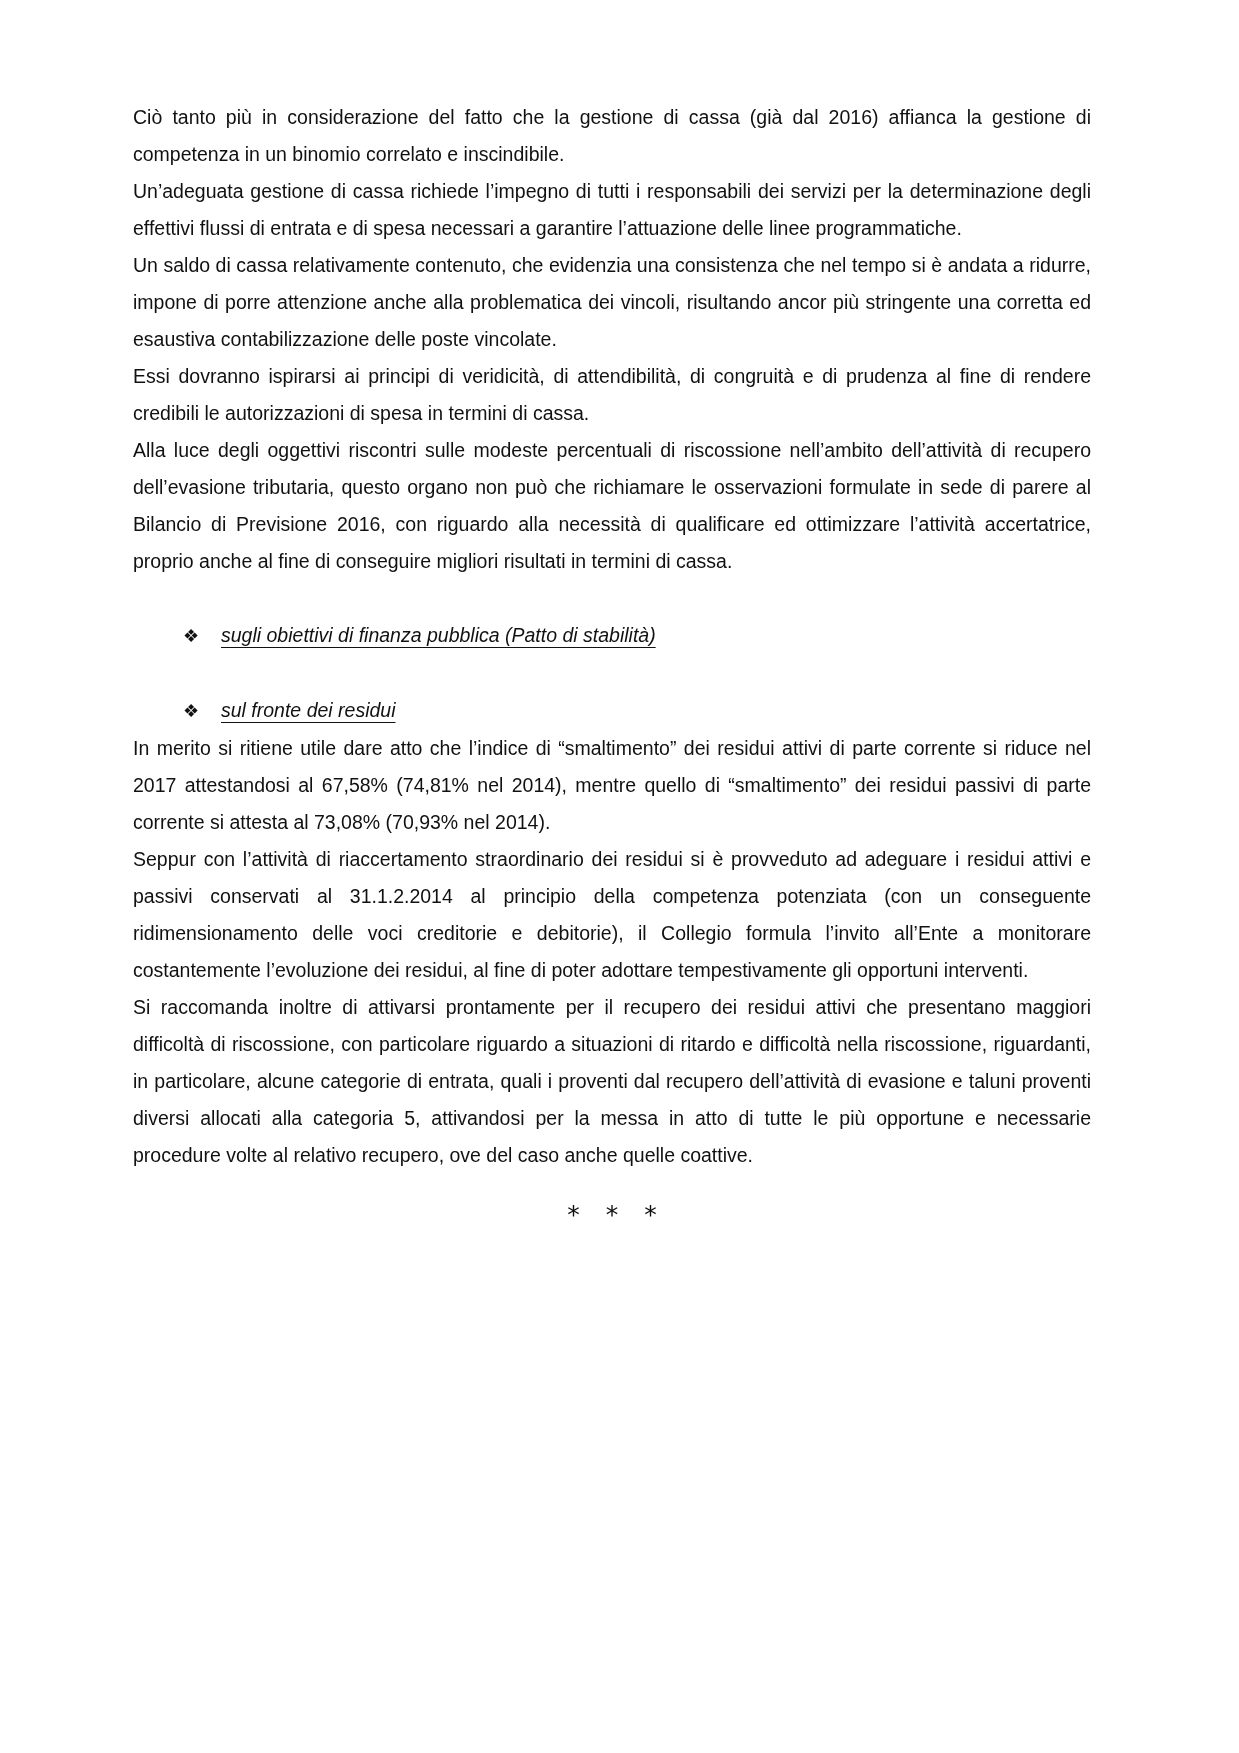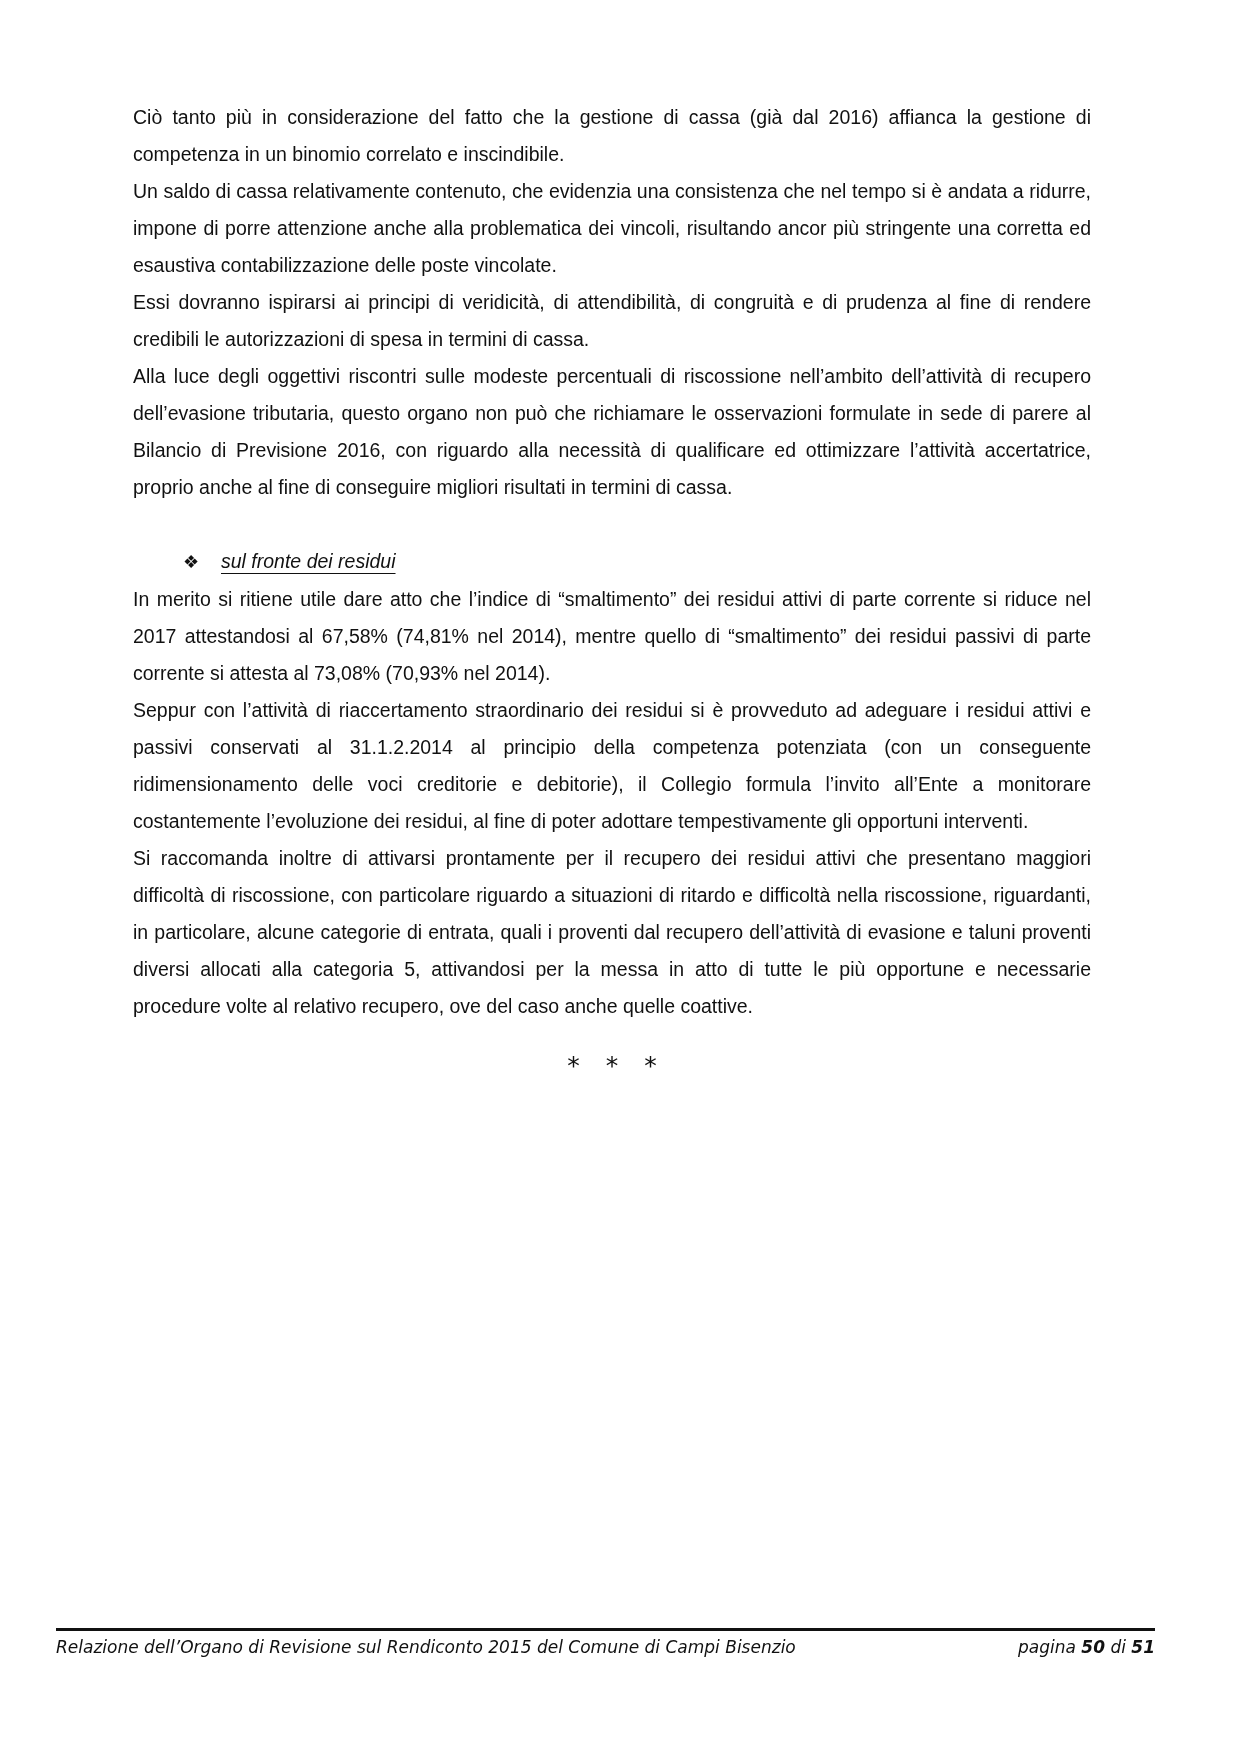--- a/index.html
+++ b/index.html
@@ -69,41 +69,36 @@
   .footer .page-num { font-weight: bold; }
 </style>
 </head>
 <body>
 
 <div class="page">
 
   <div class="content">
 
     <p>Ciò tanto più in considerazione del fatto che la gestione di cassa (già dal 2016) affianca la gestione di competenza in un binomio correlato e inscindibile.</p>
+    <p>Un’adeguata gestione di cassa richiede l’impegno di tutti i responsabili dei servizi per la determinazione degli effettivi flussi di entrata e di spesa necessari a garantire l’attuazione delle linee programmatiche.</p>
     <p>Un saldo di cassa relativamente contenuto, che evidenzia una consistenza che nel tempo si è andata a ridurre, impone di porre attenzione anche alla problematica dei vincoli, risultando ancor più stringente una corretta ed esaustiva contabilizzazione delle poste vincolate.</p>
     <p>Essi dovranno ispirarsi ai principi di veridicità, di attendibilità, di congruità e di prudenza al fine di rendere credibili le autorizzazioni di spesa in termini di cassa.</p>
     <p>Alla luce degli oggettivi riscontri sulle modeste percentuali di riscossione nell’ambito dell’attività di recupero dell’evasione tributaria, questo organo non può che richiamare le osservazioni formulate in sede di parere al Bilancio di Previsione 2016, con riguardo alla necessità di qualificare ed ottimizzare l’attività accertatrice, proprio anche al fine di conseguire migliori risultati in termini di cassa.</p>
 
+    <div class="bullet-heading">
+      <span class="bullet">❖</span><span class="heading-text">sugli obiettivi di finanza pubblica (Patto di stabilità)</span>
+    </div>
 
 
     <div class="bullet-heading">
       <span class="bullet">❖</span><span class="heading-text">sul fronte dei residui</span>
     </div>
 
     <p>In merito si ritiene utile dare atto che l’indice di “smaltimento” dei residui attivi di parte corrente si riduce nel 2017 attestandosi al 67,58% (74,81% nel 2014), mentre quello di “smaltimento” dei residui passivi di parte corrente si attesta al 73,08% (70,93% nel 2014).</p>
     <p>Seppur con l’attività di riaccertamento straordinario dei residui si è provveduto ad adeguare i residui attivi e passivi conservati al 31.1.2.2014 al principio della competenza potenziata (con un conseguente ridimensionamento delle voci creditorie e debitorie), il Collegio formula l’invito all’Ente a monitorare costantemente l’evoluzione dei residui, al fine di poter adottare tempestivamente gli opportuni interventi.</p>
     <p>Si raccomanda inoltre di attivarsi prontamente per il recupero dei residui attivi che presentano maggiori difficoltà di riscossione, con particolare riguardo a situazioni di ritardo e difficoltà nella riscossione, riguardanti, in particolare, alcune categorie di entrata, quali i proventi dal recupero dell’attività di evasione e taluni proventi diversi allocati alla categoria 5, attivandosi per la messa in atto di tutte le più opportune e necessarie procedure volte al relativo recupero, ove del caso anche quelle coattive.</p>
 
     <div class="separator">* * *</div>
 
   </div>
 
-  <div class="footer">
-    <span>Relazione dell’Organo di Revisione sul Rendiconto 2015 del Comune di Campi Bisenzio</span>
-    <span>
-      <span>pagina</span>
-      <span class="page-num">50</span>
-      <span>di</span>
-      <span class="page-num">51</span>
-    </span>
-  </div>
 
 </div>
 
 </body></html>

